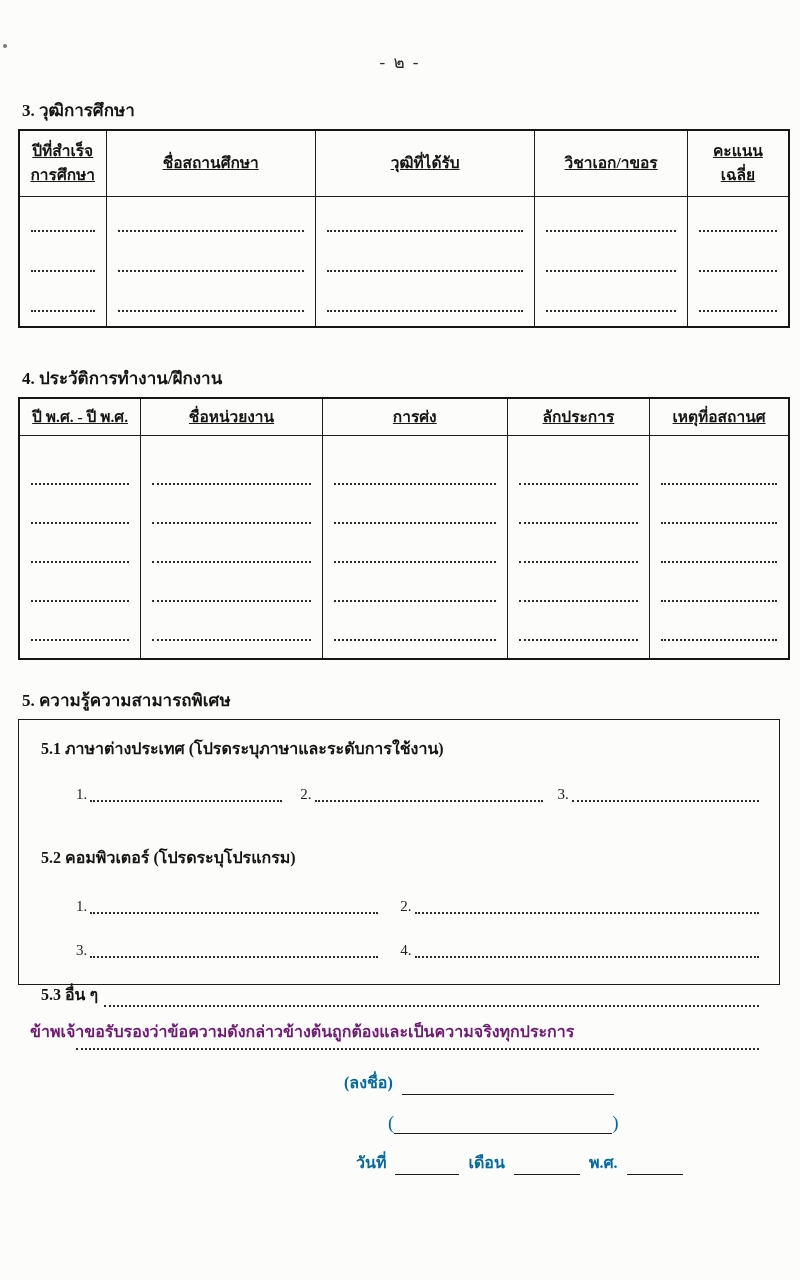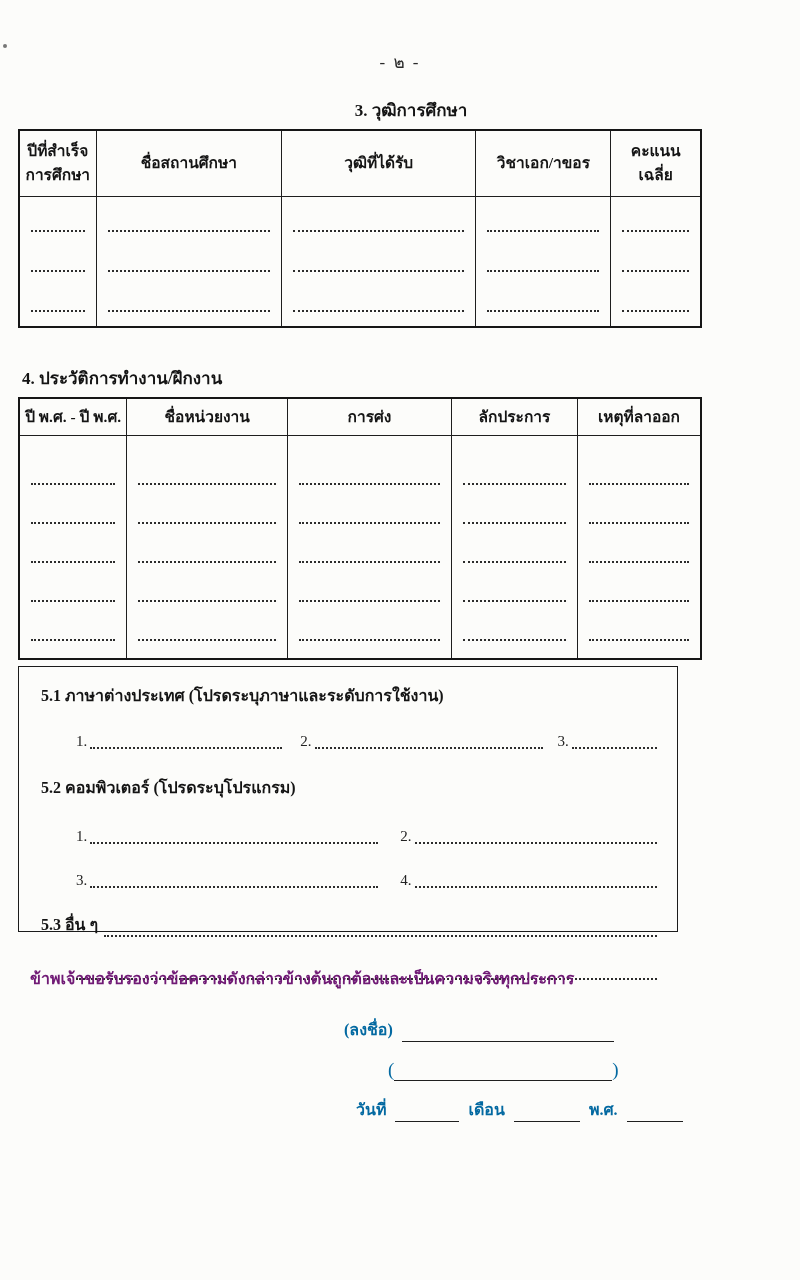--- a/index.html
+++ b/index.html
@@ -18,28 +18,29 @@
     opacity: .8;
   }
   .page-number {
     position: absolute; top: 48px; left: 0; right: 0;
     text-align: center; font-size: 17px; letter-spacing: 2px; color: #2a2a2a;
   }
   .sec-title {
     font-size: 17px; font-weight: bold; color: #141414;
     margin-left: 22px;
   }
-  .sec3-title { padding-top: 96px; text-align: center; }
+  .sec3-title { padding-top: 96px; }
   .sec4-title { margin-top: 36px; }
   .sec5-title { margin-top: 26px; }
 
   table.form-table {
     border-collapse: collapse; table-layout: fixed;
-    width: 684px; margin: 6px 4px 0 18px;
+    width: 772px; margin: 6px 4px 0 18px;
     background: transparent;
+    text-decoration: underline;
   }
   table.form-table th, table.form-table td {
     border: 1.6px solid #1e1e1e;
     vertical-align: middle;
   }
   table.form-table { border: 2px solid #161616; }
   th.hdr {
     font-size: 15.5px; font-weight: bold; text-align: center;
     white-space: pre-line; line-height: 1.55;
     padding: 6px 2px; color: #141414;
@@ -49,41 +50,41 @@
   td.blank-cell { padding: 0 11px; vertical-align: top; }
   .edu-table td.blank-cell { height: 131px; }
   .work-table td.blank-cell { height: 223px; }
   .blank-line { border-bottom: 2.2px dotted #2c2c2c; }
   .edu-table .blank-line { height: 40px; }
   .edu-table .blank-line.first { height: 21px; }
   .work-table .blank-line { height: 39px; }
   .work-table .blank-line.first { height: 33px; }
 
   .skills-box {
-    width: 660px; margin: 6px 0 0 18px;
+    width: 762px; margin: 6px 0 0 18px;
     border: 1.8px solid #1b1b1b;
     padding: 16px 20px 20px 22px;
     height: 266px;
   }
   .skill-label { font-size: 16px; font-weight: bold; color: #141414; }
   .fill-row {
     display: flex; align-items: flex-end;
     font-size: 15px; color: #222;
     margin-left: 35px; margin-right: 0;
   }
   .fill-row .num { font-size: 15px; padding-right: 3px; line-height: 1; }
   .dotfill { border-bottom: 2.2px dotted #2c2c2c; height: 13px; }
   .row-51 { margin-top: 26px; }
   .row-51 .d1 { width: 192px; margin-right: 18px; }
   .row-51 .d2 { width: 228px; margin-right: 15px; }
   .row-51 .d3 { flex: 1; }
   .row-52 { margin-top: 29px; }
   .row-52 .dA { width: 288px; margin-right: 22px; }
   .row-52 .dB { flex: 1; }
-  .label-52 { margin-top: 26px; }
+  .label-52 { margin-top: 43px; }
   .row-53 { display: flex; align-items: flex-end; margin-top: 24px; justify-content: center; }
   .row-53 .skill-label { padding-right: 6px; }
   .row-53 .dotfill { flex: 1; }
   .row-53-cont { margin-left: 35px; margin-top: 30px; }
   .row-53-cont .dotfill { width: 100%; }
 
   .declaration {
     margin: 34px 0 0 30px;
     font-size: 16px; font-weight: bold; color: #701a75;
   }
@@ -168,21 +169,21 @@
         <col style="width:24.0%">
         <col style="width:18.5%">
         <col style="width:18.1%">
     </colgroup>
     <tbody>
         <tr>
       <th class="hdr">ปี พ.ศ. - ปี พ.ศ.</th>
       <th class="hdr">ชื่อหน่วยงาน</th>
       <th class="hdr">การศ่ง</th>
       <th class="hdr">ลักประการ</th>
-      <th class="hdr">เหตุที่ลาออก</th>
+      <th class="hdr">เหตุที่อสถานศ</th>
     </tr>
     <tr>
       <td class="blank-cell">
         <div class="blank-line first"></div>
         <div class="blank-line"></div>
         <div class="blank-line"></div>
         <div class="blank-line"></div>
         <div class="blank-line"></div>
       </td>
       <td class="blank-cell">
@@ -210,20 +211,21 @@
         <div class="blank-line first"></div>
         <div class="blank-line"></div>
         <div class="blank-line"></div>
         <div class="blank-line"></div>
         <div class="blank-line"></div>
       </td>
     </tr>
   </tbody>
     </table>
 
+  <div class="sec-title sec5-title">5. ความรู้ความสามารถพิเศษ</div>
 
   <div class="skills-box">
     <div class="skill-label">5.1 ภาษาต่างประเทศ (โปรดระบุภาษาและระดับการใช้งาน)</div>
     <div class="fill-row row-51">
       <span class="num">1.</span>
       <span class="dotfill d1"></span>
       <span class="num">2.</span>
       <span class="dotfill d2"></span>
       <span class="num">3.</span>
       <span class="dotfill d3"></span>

